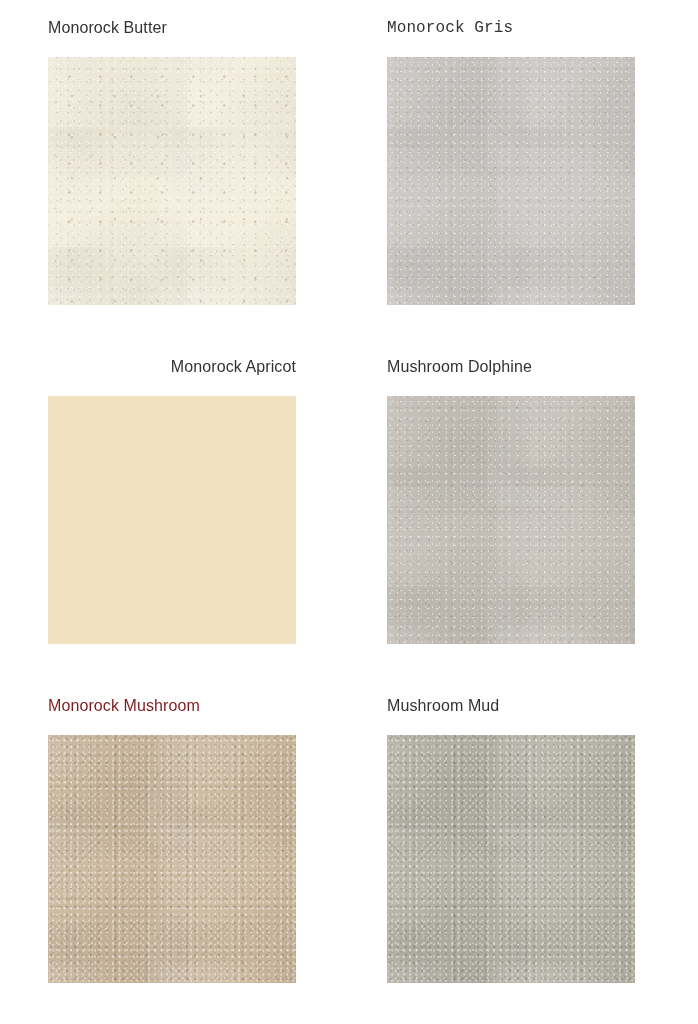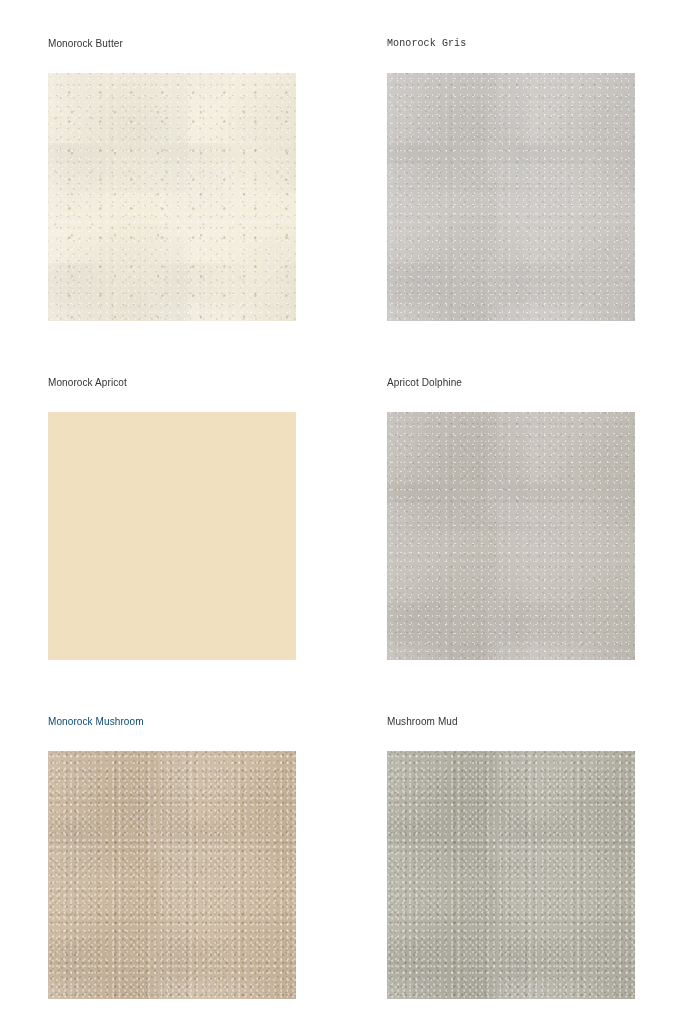--- a/index.html
+++ b/index.html
@@ -30,25 +30,25 @@
     justify-content: start;
     align-content: start;
   }
 
   .swatch-card {
     position: relative;
     width: 248px;
   }
 
   .swatch-label {
-    font-size: 10px;
+    font-size: 16px;
     line-height: 16px;
     color: #333333;
     letter-spacing: 0.1px;
-    margin: 16px 0 21px 0;
+    margin: 0 0 21px 0;
     white-space: nowrap;
     font-weight: 400;
   }
 
   .swatch-chip {
     position: relative;
     width: 248px;
     height: 248px;
     overflow: hidden;
     background-color: #dddddd;
@@ -118,36 +118,36 @@
 
   <div class="swatch-card">
     <div class="swatch-label" style="color: rgb(51, 51, 51); font-family: Liberation Mono, monospace;">Monorock Gris</div>
     <div class="swatch-chip" style="background-color: rgb(201, 198, 194);">
       <div class="grain grain-mottle"></div>
       <div class="grain grain-fine"></div>
     </div>
   </div>
 
   <div class="swatch-card">
-    <div class="swatch-label" style="color: rgb(51, 51, 51);">Monorock Apricot</div>
+    <div class="swatch-label" style="color: rgb(51, 51, 51); text-align: right;">Monorock Apricot</div>
     <div class="swatch-chip" style="background-color: rgb(240, 224, 192);">
       <div class="grain grain-none"></div>
     </div>
   </div>
 
   <div class="swatch-card">
-    <div class="swatch-label" style="color: rgb(51, 51, 51);">Apricot Dolphine</div>
+    <div class="swatch-label" style="color: rgb(51, 51, 51);">Mushroom Dolphine</div>
     <div class="swatch-chip" style="background-color: rgb(195, 190, 182);">
       <div class="grain grain-mottle"></div>
       <div class="grain grain-fine"></div>
     </div>
   </div>
 
   <div class="swatch-card">
-    <div class="swatch-label" style="color: #0c4a6e;">Monorock Mushroom</div>
+    <div class="swatch-label" style="color: #7f1d1d;">Monorock Mushroom</div>
     <div class="swatch-chip" style="background-color: rgb(203, 183, 157);">
       <div class="grain grain-mottle"></div>
       <div class="grain grain-coarse"></div>
       <div class="grain grain-flecks"></div>
     </div>
   </div>
 
   <div class="swatch-card">
     <div class="swatch-label" style="color: rgb(51, 51, 51);">Mushroom Mud</div>
     <div class="swatch-chip" style="background-color: rgb(179, 177, 163);">

